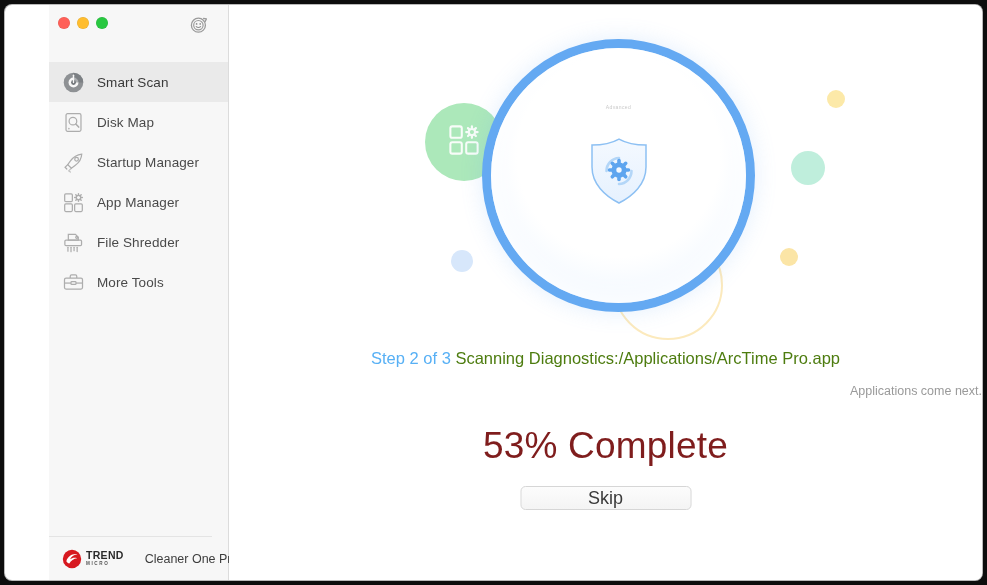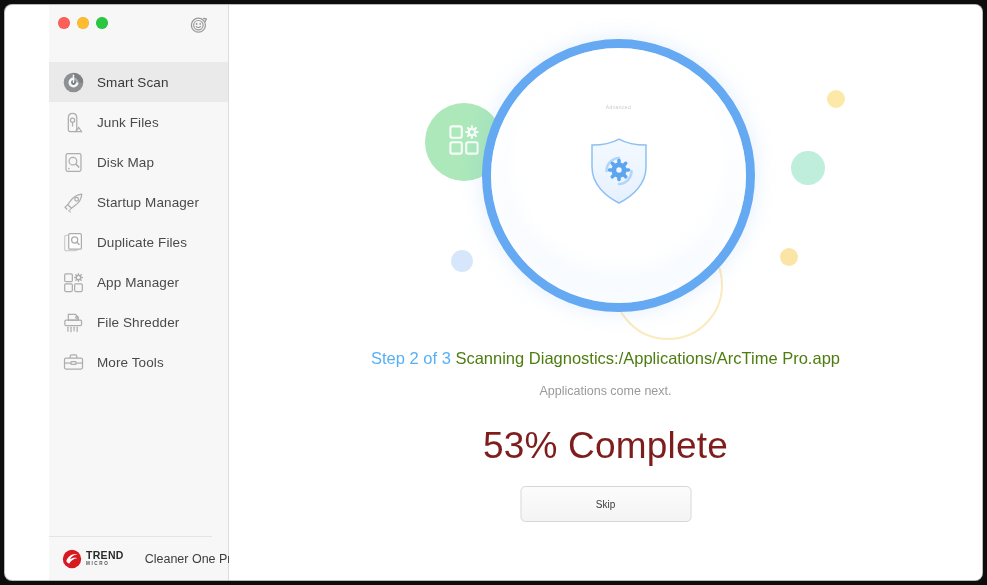--- a/index.html
+++ b/index.html
@@ -227,44 +227,44 @@
     color:#57b0f5;
     text-align:right;
   }
   #status-detail {
     color:#4d7c0f;
   }
   #status-sub {
     position:absolute;
     left:0; right:0;
     top:379px;
-    text-align:center;
+    text-align:right;
     font-size:12.5px;
     color:#9a9a9a;
   }
   #progress-text {
     position:absolute;
     left:0; right:0;
     top:420px;
     text-align:center;
     font-size:37px;
     color:#7f1d1d;
     font-weight:300;
     letter-spacing:.2px;
   }
   #skip-button {
     position:absolute;
     left:50%;
     top:481px;
     transform:translateX(-50%);
-    width:171px; height:36px;
+    width:171px; height:24px;
     background:linear-gradient(#fcfcfc,#f4f4f4);
     border:1px solid #d6d6d6;
     border-radius:5px;
-    font-size:10px;
+    font-size:18px;
     color:#3a3a3a;
     cursor:pointer;
     font-family:"Liberation Sans", sans-serif;
   }
 </style>
 </head>
 <body>
 
 <div id="window-frame">
 
@@ -295,31 +295,20 @@
             <circle cx="12" cy="12" r="10.2" fill="#8e9194"></circle>
             <circle cx="12" cy="12" r="5.2" fill="#f7f7f7"></circle>
             <circle cx="12" cy="12" r="2.5" fill="#6e7276"></circle>
             <path d="M12 1.8 A10.2 10.2 0 0 1 22.2 12 L12 12 Z" fill="#6e7276" opacity=".55"></path>
             <path d="M12 12 L12 4.4" stroke="#f7f7f7" stroke-width="1.5" stroke-linecap="round"></path>
           </svg>
         </span>
         <span class="nav-label">Smart Scan</span>
       </div>
 
-      <div class="nav-item">
-        <span class="nav-icon">
-          <svg width="23" height="23" viewBox="0 0 24 24" fill="none" stroke="#adadad" stroke-width="1.3">
-            <path d="M6.6 7.2 C6.6 4.4 8.6 2.6 11 2.6 C13.4 2.6 15.4 4.4 15.4 7.2 L15.4 19.6 C15.4 20.6 14.6 21.4 13.6 21.4 L8.4 21.4 C7.4 21.4 6.6 20.6 6.6 19.6 Z"></path>
-            <circle cx="11" cy="9.6" r="2.2"></circle>
-            <path d="M11 11.8 L11 16.2"></path>
-            <path d="M17.5 17.2 L20.3 21.4 L14.7 21.4 Z"></path>
-          </svg>
-        </span>
-        <span class="nav-label">Junk Files</span>
-      </div>
 
 
       <div class="nav-item">
         <span class="nav-icon">
           <svg width="23" height="23" viewBox="0 0 24 24" fill="none" stroke="#adadad" stroke-width="1.3">
             <rect x="4.2" y="2.8" width="15.6" height="18.4" rx="1.6"></rect>
             <circle cx="11.4" cy="10.6" r="4.0"></circle>
             <path d="M14.4 13.6 L17.4 16.8" stroke-linecap="round" stroke-width="1.6"></path>
             <circle cx="7.2" cy="18.4" r=".8" fill="#adadad" stroke="none"></circle>
           </svg>
@@ -332,31 +321,20 @@
           <svg width="23" height="23" viewBox="0 0 24 24" fill="none" stroke="#adadad" stroke-width="1.3">
             <path d="M20.6 3.2 C16.4 3.6 11.6 6.4 8.8 10.4 L6.0 14.2 L9.8 18.0 L13.6 15.2 C17.6 12.4 20.4 7.6 20.6 3.2 Z"></path>
             <circle cx="15.2" cy="8.6" r="1.9"></circle>
             <path d="M6.0 14.2 L3.2 17.0 L5.0 18.8" stroke-linecap="round"></path>
             <path d="M9.8 18.0 L7.0 20.8 L8.8 22.0" stroke-linecap="round" opacity=".7"></path>
           </svg>
         </span>
         <span class="nav-label">Startup Manager</span>
       </div>
 
-      <div class="nav-item">
-        <span class="nav-icon">
-          <svg width="23" height="23" viewBox="0 0 24 24" fill="none" stroke="#adadad" stroke-width="1.3">
-            <rect x="2.8" y="4.6" width="13.0" height="16.0" rx="1.3" opacity=".55"></rect>
-            <rect x="7.0" y="2.8" width="13.2" height="16.2" rx="1.3" fill="#ffffff"></rect>
-            <circle cx="13.2" cy="9.4" r="3.2"></circle>
-            <path d="M15.6 11.8 L17.8 14.0" stroke-linecap="round" stroke-width="1.5"></path>
-          </svg>
-        </span>
-        <span class="nav-label">Duplicate Files</span>
-      </div>
 
 
       <div class="nav-item">
         <span class="nav-icon">
           <svg width="23" height="23" viewBox="0 0 24 24" fill="none" stroke="#adadad" stroke-width="1.3">
             <rect x="2.8" y="3.0" width="8.0" height="8.0" rx="1.2"></rect>
             <rect x="2.8" y="13.4" width="8.0" height="8.0" rx="1.2"></rect>
             <rect x="13.2" y="13.4" width="8.0" height="8.0" rx="1.2"></rect>
             <circle cx="17.2" cy="6.8" r="2.3"></circle>
             <g stroke-width="1.5" stroke-linecap="round">

